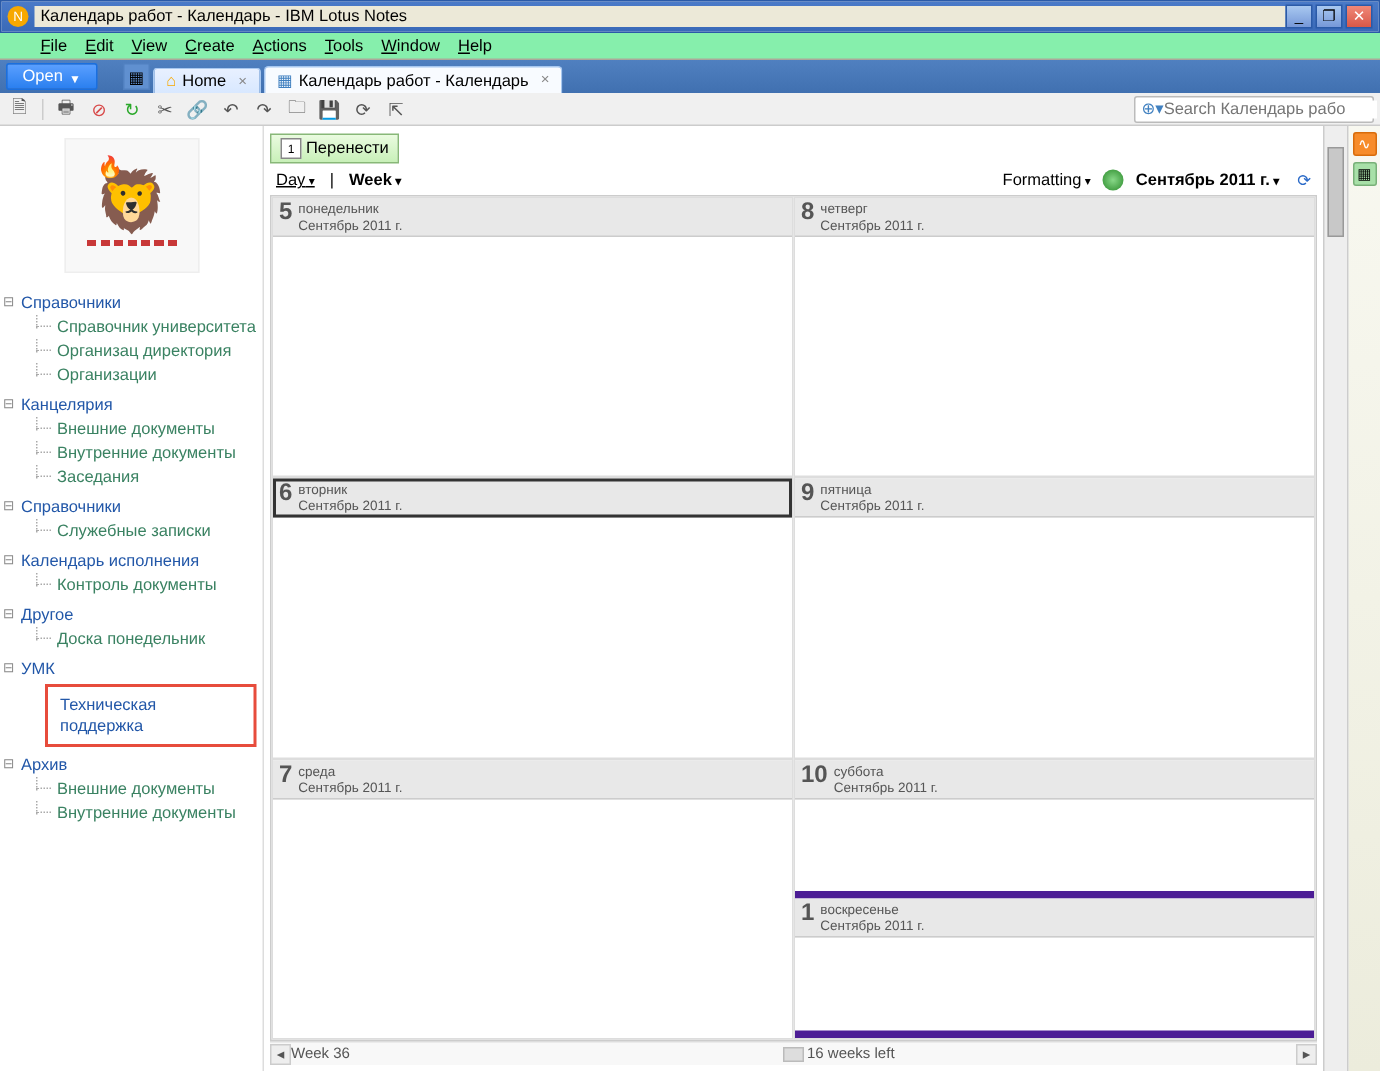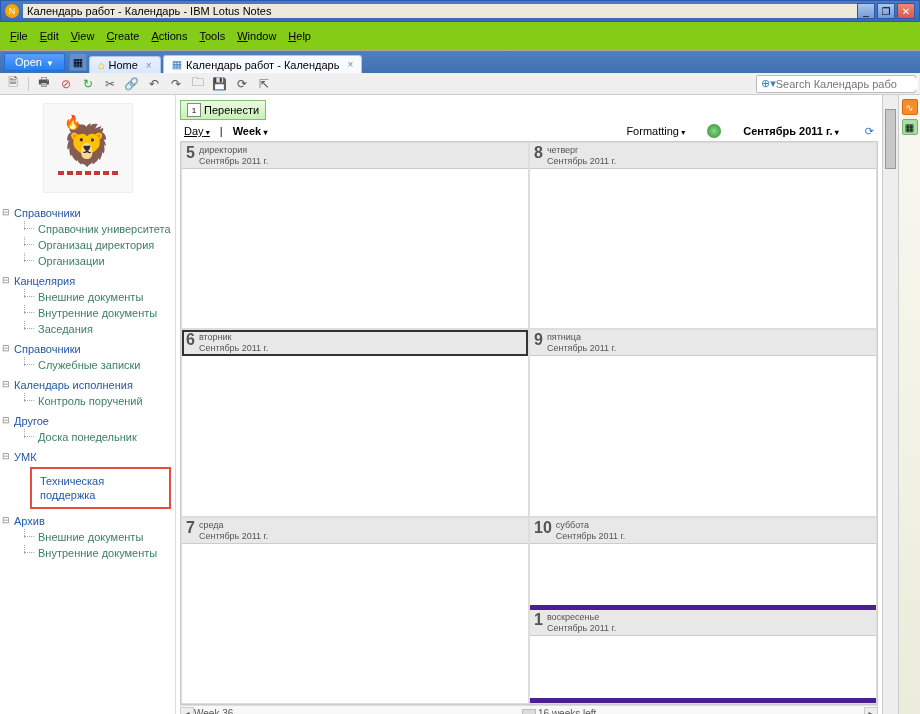--- a/index.html
+++ b/index.html
@@ -9,27 +9,27 @@
 .titlebar { background: linear-gradient(to bottom, #4a7ac8, #3a6ab8); height: 22px; display: flex; align-items: center; padding: 0 4px; color: #000; border: 1px solid #2a5aa8; }
 .titlebar-icon { width: 14px; height: 14px; background: #f7a800; border-radius: 50%; margin-right: 4px; display: flex; align-items: center; justify-content: center; font-size: 9px; color: #fff; }
 .titlebar-text { flex: 1; background: #ece9d8; padding: 1px 4px; font-size: 11px; }
 .win-controls { display: flex; gap: 2px; }
 .win-btn { width: 18px; height: 16px; border: 1px solid #2a5aa8; display: flex; align-items: center; justify-content: center; font-size: 10px; cursor: pointer; }
 .win-min { background: linear-gradient(to bottom, #a8c8f0, #7698d8); }
 .win-max { background: linear-gradient(to bottom, #a8c8f0, #7698d8); }
 .win-close { background: linear-gradient(to bottom, #f08878, #d85848); color: #fff; }
 
 
-.menubar { background: #84cc16; height: 29px; display: flex; align-items: center; padding: 0 4px; font-size: 11px; border-bottom: 1px solid #aca899; }
+.menubar { background: #86efac; height: 18px; display: flex; align-items: center; padding: 0 21px; font-size: 11px; border-bottom: 1px solid #aca899; }
 .menubar span { padding: 0 6px; cursor: pointer; }
 .menubar span u { text-decoration: underline; }
 
 
 .tabstrip { background: linear-gradient(to bottom, #5080c0, #4070b0); height: 22px; display: flex; align-items: flex-end; padding: 0 4px; }
-.open-btn { background: linear-gradient(to bottom, #5a9fff, #2a7fef); color: #fff; padding: 2px 10px; border: 1px solid #1a6fdf; border-radius: 2px; font-size: 11px; margin-right: 4px; margin-bottom: 2px; cursor: pointer; display: flex; align-items: flex-end; gap: 4px;}
+.open-btn { background: linear-gradient(to bottom, #5a9fff, #2a7fef); color: #fff; padding: 2px 10px; border: 1px solid #1a6fdf; border-radius: 2px; font-size: 11px; margin-right: 17px; margin-bottom: 2px; cursor: pointer; display: flex; align-items: flex-end; gap: 4px;}
 .tab-sep { width: 18px; height: 18px; margin-bottom: 2px; background: #6090d0; border: 1px solid #5080c0; margin-right: 2px; display: flex; align-items: center; justify-content: center; }
 .tab { background: linear-gradient(to bottom, #e8f0ff, #d8e8ff); padding: 2px 8px; border: 1px solid #a8c8f0; border-bottom: none; border-radius: 3px 3px 0 0; margin-right: 2px; display: flex; align-items: center; gap: 4px; font-size: 11px; cursor: pointer; }
 .tab.active { background: #f8fbff; }
 .tab-close { color: #888; font-size: 10px; cursor: pointer; margin-left: 4px;}
 .home-ico { color: #f7a800; }
 .cal-ico { color: #4080c0; }
 
 
 .toolbar { background: #f0f0f0; height: 22px; display: flex; align-items: center; padding: 0 4px; border-bottom: 1px solid #ccc; gap: 4px; }
 .tbtn { width: 18px; height: 18px; display: flex; align-items: center; justify-content: center; cursor: pointer; font-size: 12px; color: #555; }
@@ -57,21 +57,21 @@
 
 .content { flex: 1; display: flex; }
 .cal-area { flex: 1; display: flex; flex-direction: column; background: #fff; padding: 4px;}
 .cal-topbar { display: flex; align-items: center; height: 22px; gap: 2px; }
 .move-btn { background: linear-gradient(to bottom, #eafbe0, #c8f0b8); border: 1px solid #88b878; padding: 2px 6px; display: flex; align-items: center; gap: 3px; cursor: pointer; font-size: 11px;}
 .move-btn-ico { width: 14px; height: 14px; background: #fff; border: 1px solid #888; display: inline-flex; align-items: center; justify-content: center; font-size: 8px;}
 .view-tabs { display: flex; align-items: center; gap: 2px; padding: 2px 0; font-size: 11px; height: 20px;}
 .view-tabs span { padding: 0 4px; cursor: pointer; }
 .view-tabs .active-view { font-weight: bold; }
 .view-tabs .with-arrow::after { content: " ▾"; font-size: 8px;}
-.cal-right-tools { margin-left: auto; display: flex; align-items: center; gap: 18px; font-size: 11px;}
+.cal-right-tools { margin-left: auto; display: flex; align-items: center; gap: 4px; font-size: 11px;}
 .month-label { font-weight: bold; cursor: pointer;}
 .globe { width: 14px; height: 14px; background: radial-gradient(circle, #88d888, #2a8a2a); border-radius: 50%; cursor: pointer;}
 
 .cal-grid { flex: 1; display: grid; grid-template-columns: 1fr 1fr; grid-template-rows: 1fr 1fr 1fr; gap: 0; border: 1px solid #ccc; background: #fff; position: relative;}
 .cal-cell { border: 1px solid #ddd; position: relative; }
 .cal-cell-hdr { background: #e8e8e8; border-bottom: 1px solid #ccc; padding: 0 4px; display: flex; align-items: flex-start; min-height: 26px; }
 .cal-day-num { font-size: 16px; font-weight: bold; color: #555; margin-right: 4px; line-height: 18px; padding-top: 1px;}
 .cal-day-txt { font-size: 9px; color: #555; line-height: 11px; padding-top: 2px;}
 .today .cal-cell-hdr { outline: 2px solid #333; outline-offset: -2px; }
 .cell-split { display: grid; grid-template-rows: 1fr 1fr; height: 100%;}
@@ -174,21 +174,21 @@
       <div class="tree-item">Внешние документы</div>
       <div class="tree-item">Внутренние документы</div>
       <div class="tree-item">Заседания</div>
     </div>
     <div class="tree-section">
       <div class="tree-header">Справочники</div>
       <div class="tree-item">Служебные записки</div>
     </div>
     <div class="tree-section">
       <div class="tree-header">Календарь исполнения</div>
-      <div class="tree-item">Контроль поручений</div>
+      <div class="tree-item">Контроль документы</div>
     </div>
     <div class="tree-section">
       <div class="tree-header">Другое</div>
       <div class="tree-item">Доска понедельник</div>
     </div>
     <div class="tree-section">
       <div class="tree-header">УМК</div>
       <div class="tree-item highlighted">Техническая поддержка</div>
     </div>
     <div class="tree-section">
@@ -217,21 +217,21 @@
           <span style="color:#2a6ac8">⟳</span>
         </div>
       </div>
 
       <div class="cal-grid">
 
         <div class="cal-cell">
           <div class="cal-cell-hdr">
             <div class="cal-day-num">5</div>
             <div class="cal-day-txt">
-                <div>директория</div>
+                <div>понедельник</div>
                 <div>Сентябрь 2011 г.</div>
               </div>
           </div>
         </div>
         <div class="cal-cell">
           <div class="cal-cell-hdr">
             <div class="cal-day-num">8</div>
             <div class="cal-day-txt">
                 <div>четверг</div>
                 <div>Сентябрь 2011 г.</div>

